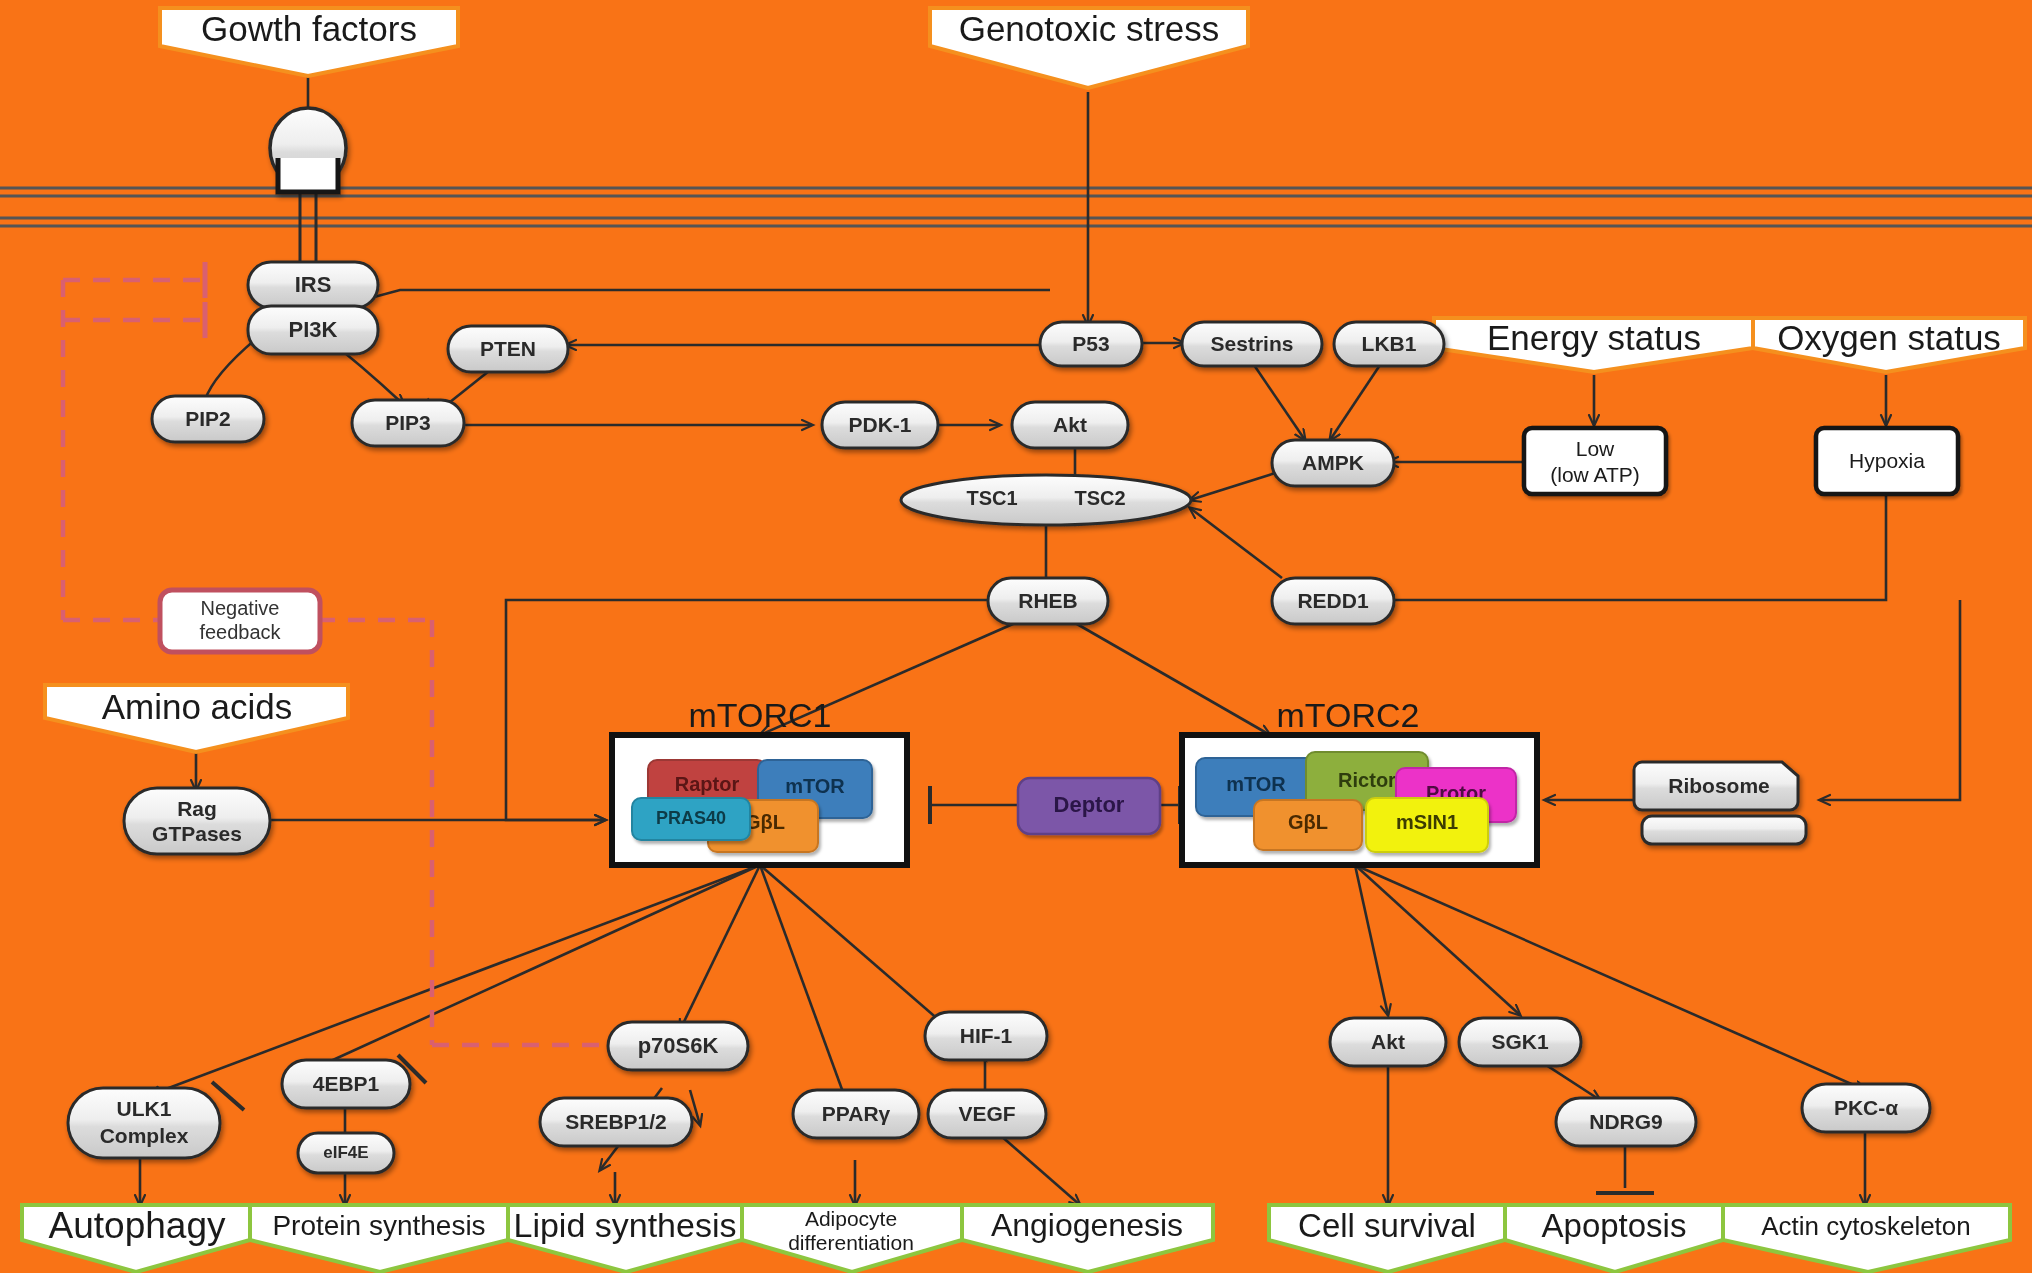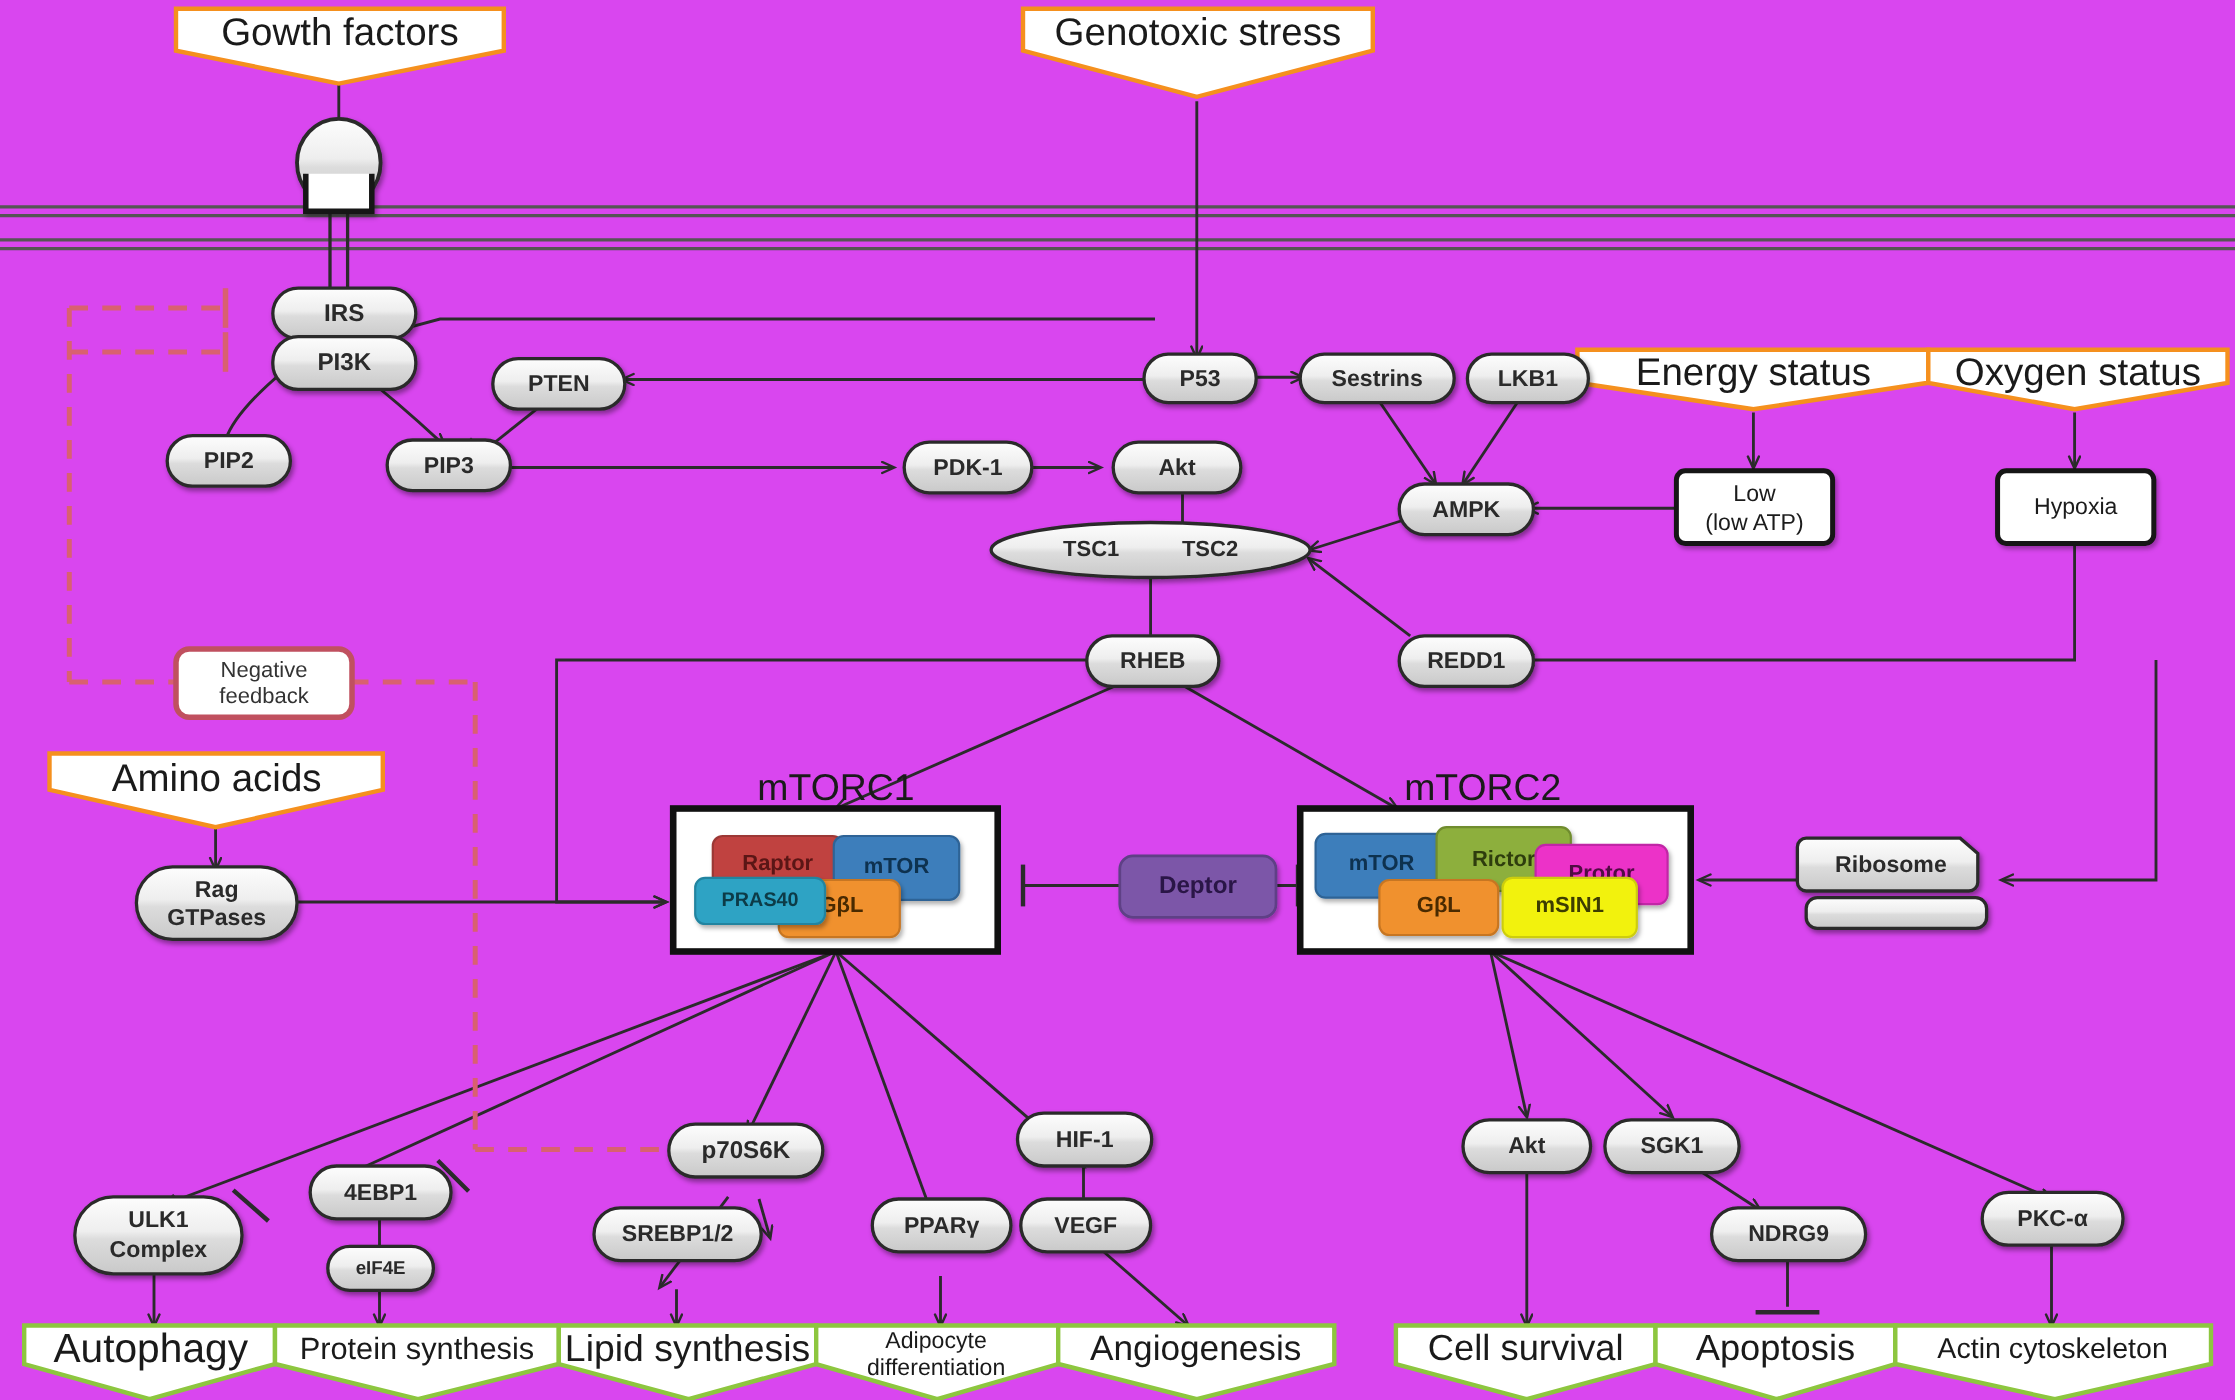--- a/index.html
+++ b/index.html
@@ -1,16 +1,16 @@
 <!DOCTYPE html>
 <html><head>
 <meta charset="utf-8">
 <style>
   html,body{margin:0;padding:0;background:#ffffff;}
-  #root{position:relative;width:2032px;height:1273px;background:#d946ef;
+  #root{position:relative;width:2032px;height:1273px;background:#f97316;
         font-family:"Liberation Sans",sans-serif;overflow:hidden;}
   svg#canvas{position:absolute;left:0;top:0;width:2032px;height:1273px;}
   .nodeTxt{font-family:"Liberation Sans",sans-serif;font-weight:bold;fill:#2b2b2b;
            text-anchor:middle;dominant-baseline:middle;}
   .inTxt{font-family:"Liberation Sans",sans-serif;fill:#1a1a1a;
          text-anchor:middle;dominant-baseline:middle;}
   .outTxt{font-family:"Liberation Sans",sans-serif;fill:#1a1a1a;
           text-anchor:middle;dominant-baseline:middle;}
   .cplxTitle{font-family:"Liberation Sans",sans-serif;fill:#1a1a1a;
              text-anchor:middle;dominant-baseline:middle;font-size:34px;}

